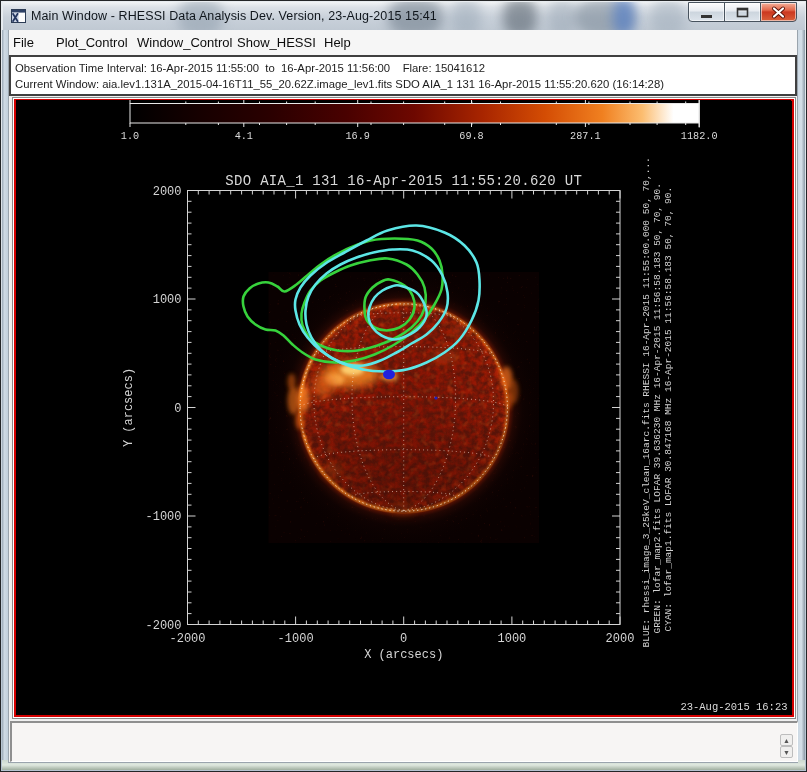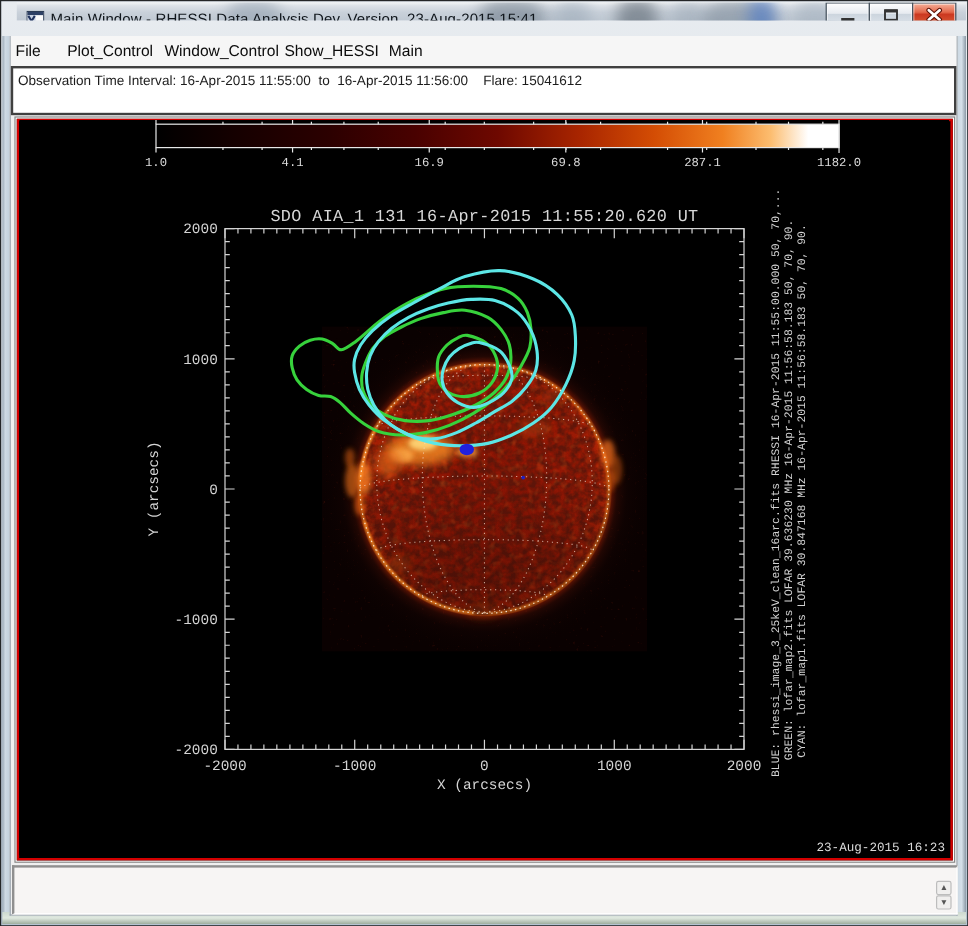--- a/index.html
+++ b/index.html
@@ -1,18 +1,18 @@
 <!DOCTYPE html>
 <html><head><meta charset="utf-8"><style>
 *{margin:0;padding:0;box-sizing:border-box}
 html,body{width:807px;height:772px;overflow:hidden}
 body{font-family:"Liberation Sans",sans-serif;position:relative;background:#b9c8d6}
 #win{position:absolute;inset:0;border:1px solid #242628;background:linear-gradient(180deg,#e8ecf0,#b5c3d1)}
 
-#titlebar{position:absolute;left:13px;top:1px;right:1px;height:15px;overflow:hidden;
+#titlebar{position:absolute;left:2px;top:1px;right:1px;height:28px;overflow:hidden;
  background:linear-gradient(180deg,#f2f4f6 0%,#dde2e8 18%,#c9d1da 55%,#c0c9d3 100%)}
 .smudge{position:absolute;top:-4px;height:38px;filter:blur(6px);border-radius:40%}
 #frameL{position:absolute;left:1px;top:29px;width:6px;bottom:1px;background:linear-gradient(90deg,#9aa8b5,#cfdae4 40%,#c2d0dc)}
 #frameR{position:absolute;right:1px;top:29px;width:9px;bottom:1px;background:linear-gradient(90deg,#c8d5e0,#d4dfe8 60%,#8d9aa6)}
 #frameB{position:absolute;left:1px;right:1px;bottom:1px;height:10px;background:linear-gradient(180deg,#ccd8cf,#dfe8df 50%,#9fae9f)}
 #content{position:absolute;left:7px;top:29px;width:790px;height:733px;background:#f0f0f0;border:1px solid #9aa4ad;border-top:none}
 
 #icon{position:absolute;left:8px;top:7px;width:15px;height:14px}
 #title{position:absolute;left:28px;top:7px;font-size:12.5px;color:#10161c;letter-spacing:0.1px}
 
@@ -73,24 +73,25 @@
  </div>
  <div id="frameL"></div>
     <div id="frameR"></div>
     <div id="frameB"></div>
  <div id="content">
   <div id="menubar">
    <span style="left:4px">File</span>
    <span style="left:47px">Plot_Control</span>
    <span style="left:128px">Window_Control</span>
    <span style="left:228px">Show_HESSI</span>
-   <span style="left:315px">Main</span>
+   <span style="left:315px">Help</span>
   </div>
   <div id="info">
    <div style="top:5px">Observation Time Interval: 16-Apr-2015 11:55:00  to  16-Apr-2015 11:56:00    Flare: 15041612</div>
+   <div style="top:21px">Current Window: aia.lev1.131A_2015-04-16T11_55_20.62Z.image_lev1.fits SDO AIA_1 131 16-Apr-2015 11:55:20.620 (16:14:28)</div>
   </div>
   <div id="draw"></div>
   <div id="txt">
         <div id="sb">
           <div class="sbtn" style="top:0">▲</div>
           <div class="sbtn" style="top:12px">▼</div>
         </div>
       </div>
  </div>
 </div>

